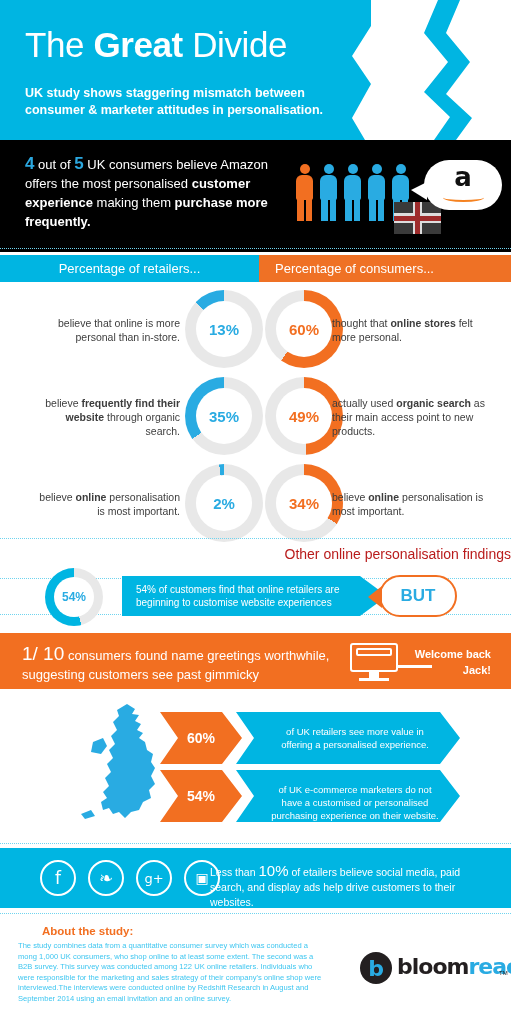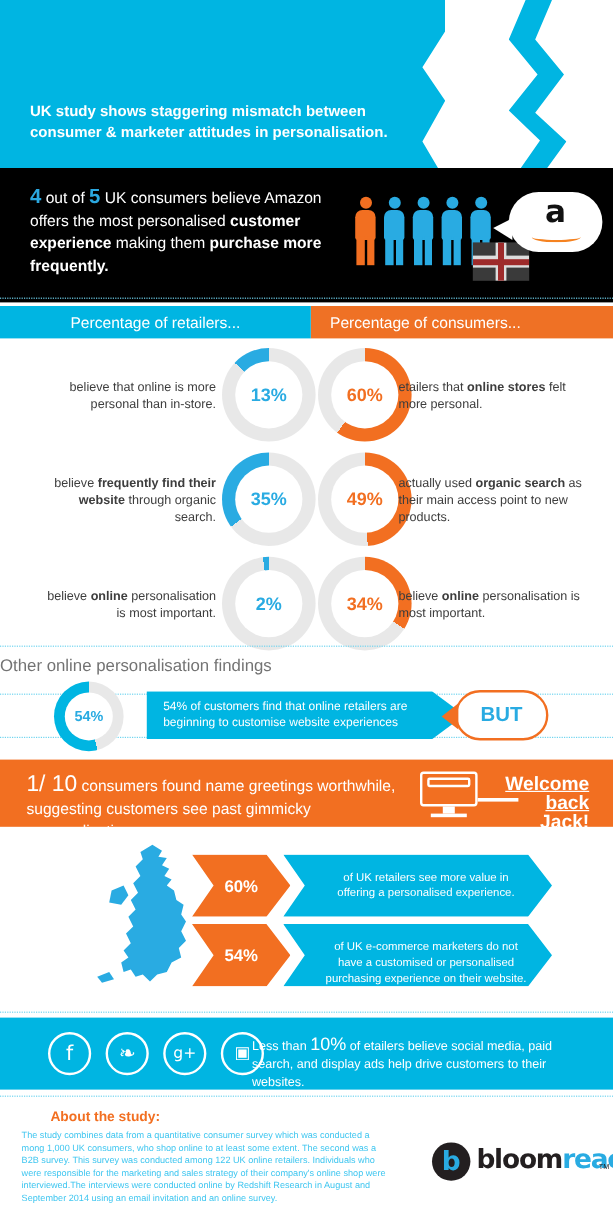--- a/index.html
+++ b/index.html
@@ -62,21 +62,21 @@
   .donut.a { left:185px; } .donut.b { left:265px; }
   .donut .hole { position:absolute; left:11px; top:11px; width:56px; height:56px; background:#fff; border-radius:50%; }
   .donut .val { position:absolute; left:0; top:0; width:78px; height:78px; display:flex; align-items:center; justify-content:center;
         font-size:15px; font-weight:bold; }
   .donut.a .val { color:#29ABE2; } .donut.b .val { color:#F26F21; }
 
   
   .dotline { position:absolute; left:0; width:511px; height:0; border-top:1.5px dotted #6FD4EF; }
 
   
-  .findings-title { position:absolute; left:0; top:546px; width:511px; text-align:left; font-size:14px; color:#737373; }
+  .findings-title { position:absolute; left:0; top:546px; width:511px; text-align:right; font-size:14px; color:#b91c1c; }
   .fdonut { position:absolute; left:45px; top:568px; width:58px; height:58px; border-radius:50%; }
   .fdonut .hole { position:absolute; left:9px; top:9px; width:40px; height:40px; background:#fff; border-radius:50%; }
   .fdonut .val { position:absolute; left:0; top:0; width:58px; height:58px; display:flex; align-items:center; justify-content:center;
         font-size:12px; font-weight:bold; color:#29ABE2; }
   .farrow { position:absolute; left:122px; top:576px; width:265px; height:40px; background:#00B5E2;
         clip-path: polygon(0 0, 238px 0, 265px 20px, 238px 40px, 0 40px); }
   .farrow .t { position:absolute; left:14px; top:7px; width:215px; font-size:10px; line-height:13px; color:#fff; }
   .but { position:absolute; left:379px; top:575px; width:78px; height:42px; border:2.5px solid #F26F21; border-radius:21px; background:#fff;
         display:flex; align-items:center; justify-content:center; font-size:17px; font-weight:bold; color:#29ABE2; }
   .but:before { content:""; position:absolute; left:-13px; top:9px; width:0; height:0;
@@ -85,21 +85,21 @@
   
   .oband { position:absolute; left:0; top:633px; width:511px; height:56px; background:#F26F21; }
   .oband .t { position:absolute; left:22px; top:11px; width:310px; font-size:13px; line-height:19px; color:#fff; }
   .oband .t .big { font-size:19px; }
   .monitor { position:absolute; left:350px; top:10px; width:48px; height:38px; }
   .monitor .scr { position:absolute; left:0; top:0; width:48px; height:29px; border:2.5px solid #fff; border-radius:3px; }
   .monitor .bar { position:absolute; left:6px; top:5px; width:36px; height:8px; border:2px solid #fff; border-radius:2px; }
   .monitor .neck { position:absolute; left:19px; top:29px; width:10px; height:6px; background:#fff; }
   .monitor .base { position:absolute; left:9px; top:34.5px; width:30px; height:3px; background:#fff; }
   .monitor .wire { position:absolute; left:48px; top:22px; width:34px; height:2.5px; background:#fff; }
-  .wb { position:absolute; left:395px; top:13px; width:110px; font-size:16px; line-height:16px; font-weight:bold; color:#fff; text-align:right; padding-right:14px;text-decoration:underline; }
+  .wb { position:absolute; left:395px; top:13px; width:110px; font-size:11px; line-height:16px; font-weight:bold; color:#fff; text-align:right; padding-right:14px; }
 
   
   .mapwrap { position:absolute; left:75px; top:702px; width:100px; height:118px; }
   .mapwrap svg { display:block; }
   .mrow { position:absolute; height:52px; }
   .mrow.one { left:160px; top:712px; width:300px; }
   .mrow.two { left:160px; top:770px; width:300px; }
   .mrow .pct { position:absolute; left:0; top:0; width:82px; height:52px; background:#F26F21;
         clip-path: polygon(0 0, 62px 0, 82px 26px, 62px 52px, 0 52px, 18px 26px);
         display:flex; align-items:center; justify-content:center; color:#fff; font-size:14px; font-weight:bold; }
@@ -126,20 +126,21 @@
   .logo .tm { position:absolute; left:139px; top:18px; font-size:6px; color:#231f20; }
 </style>
 </head>
 <body>
 
 <div class="page">
 
   <div class="header">
     <div class="cyanblock"></div>
     <div class="shard"></div>
+    <div class="h-title"><span>The </span><span class="b">Great</span><span> Divide</span></div>
     <div class="h-sub">UK study shows staggering mismatch between consumer &amp; marketer attitudes in personalisation.</div>
   </div>
 
   <div class="black">
     <div class="black-txt"><span class="cy">4</span><span> out of </span><span class="cy">5</span><span> UK consumers believe Amazon offers the most personalised </span><b>customer experience</b><span> making them </span><b>purchase more frequently.</b></div>
 
     <div class="people">
       <div class="person" style="left:0px;">
         <div class="head" style="background:#F26F21;"></div>
           <div class="body" style="background:#F26F21;"></div>
@@ -198,21 +199,21 @@
       </div>
       <div class="donut a" style="background:conic-gradient(from 0deg, #e8e8e8 0deg, #e8e8e8 313.2deg, #29ABE2 313.2deg, #29ABE2 360deg);">
         <div class="hole"></div>
         <div class="val">13%</div>
       </div>
       <div class="donut b" style="background:conic-gradient(from 0deg, #F26F21 0deg, #F26F21 216deg, #e8e8e8 216deg, #e8e8e8 360deg);">
         <div class="hole"></div>
         <div class="val">60%</div>
       </div>
       <div class="lab-right-wrap">
-        <div class="lab r"><span>etailers that </span><b>online stores</b><span> felt more personal.</span></div>
+        <div class="lab r"><span>thought that </span><b>online stores</b><span> felt more personal.</span></div>
       </div>
     </div>
 
     <div class="drow">
       <div class="lab-left-wrap">
         <div class="lab l"><span>believe </span><b>frequently find their website</b><span> through organic search.</span></div>
       </div>
       <div class="donut a" style="background:conic-gradient(from 0deg, #e8e8e8 0deg, #e8e8e8 234deg, #29ABE2 234deg, #29ABE2 360deg);">
         <div class="hole"></div>
         <div class="val">35%</div>

